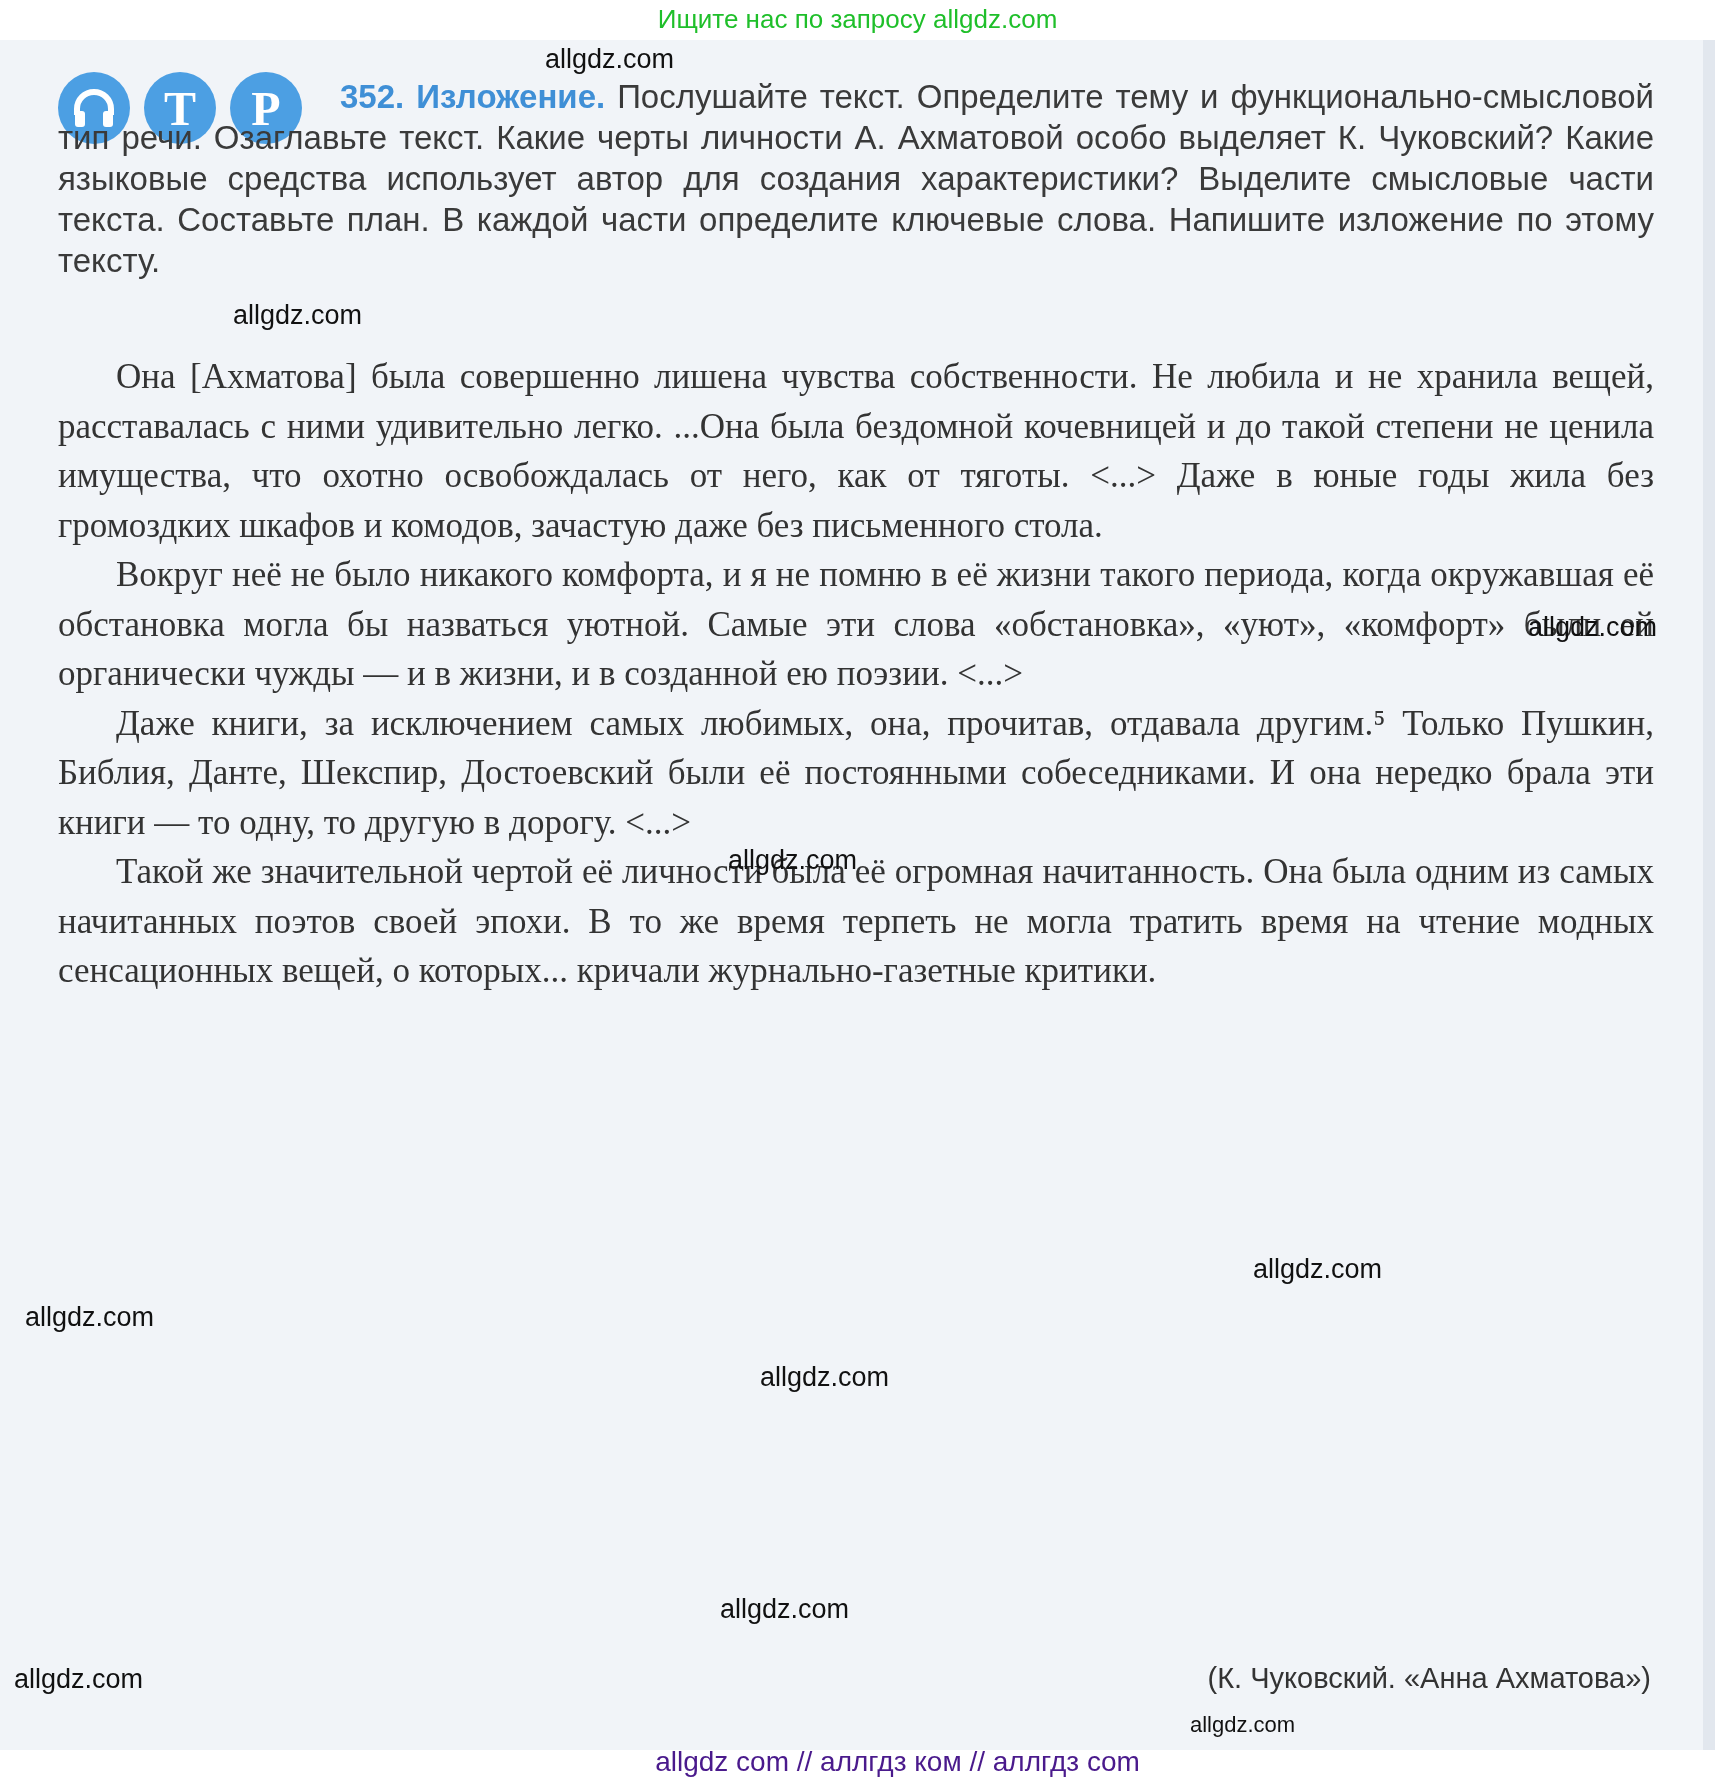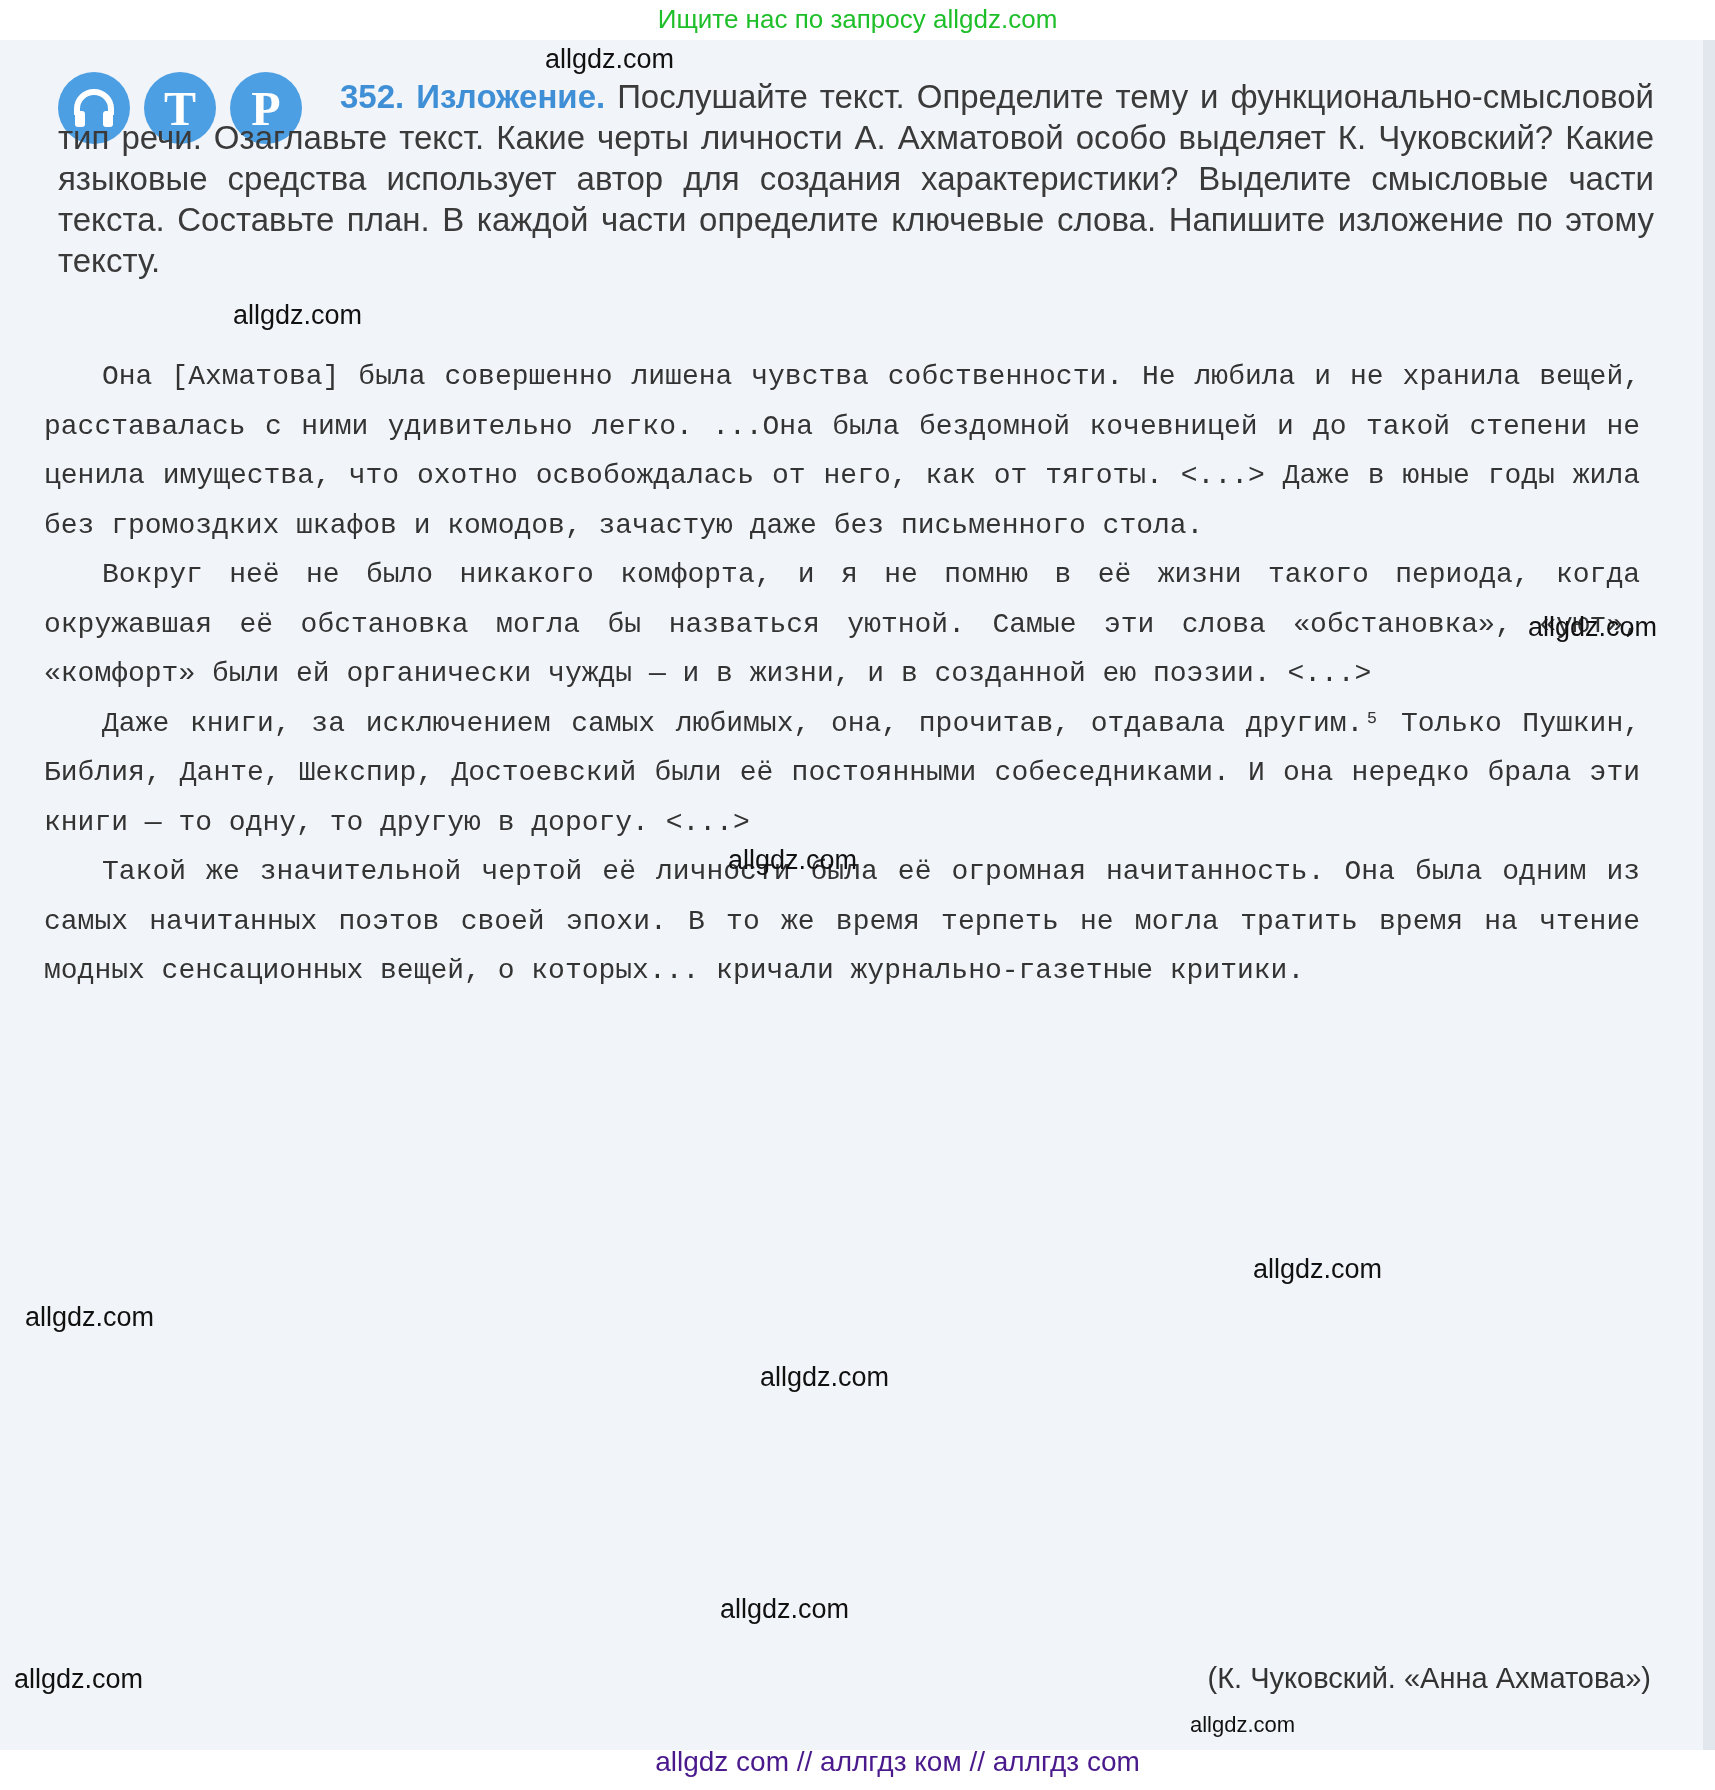--- a/index.html
+++ b/index.html
@@ -6,21 +6,21 @@
   body{width:1715px;height:1790px;background:#ffffff;position:relative;overflow:hidden;}
   .page{position:absolute;left:0;top:40px;width:1715px;height:1710px;background:#f1f4f8;}
   .edge{position:absolute;right:0;top:40px;width:12px;height:1710px;background:#e2e7ee;}
   .wm-top{position:absolute;top:4px;left:0;width:1715px;text-align:center;color:#1fbf2a;font-family:"Liberation Sans",sans-serif;font-size:26px;}
   .wm{position:absolute;font-family:"Liberation Sans",sans-serif;font-size:27px;color:#111;white-space:nowrap;text-align:center;}
   .wm-bottom{position:absolute;top:1746px;left:0;width:1715px;text-align:center;color:#4a1a8c;font-family:"Liberation Sans",sans-serif;font-size:28px;margin-left:40px;}
   .icons{position:absolute;left:58px;top:72px;display:flex;gap:14px;}
   .ic{width:72px;height:72px;border-radius:50%;background:#4c9fe3;color:#fff;display:flex;align-items:center;justify-content:center;font-family:"Liberation Serif",serif;font-weight:bold;font-size:48px;}
   .task{position:absolute;left:58px;top:76px;width:1596px;font-family:"Liberation Sans",sans-serif;font-size:33px;line-height:41px;color:#3a3a3a;text-align:justify;text-indent:282px;}
   .task .num{color:#3f8fd6;font-weight:bold;}
-  .text{position:absolute;left:44px;top:352px;width:1596px;font-family:Liberation Mono, monospace;font-size:28px;line-height:49.5px;color:#333;text-align:justify;}
+  .text{position:absolute;left:58px;top:352px;width:1596px;font-family:Liberation Serif, serif;font-size:35px;line-height:49.5px;color:#333;text-align:justify;}
   .text p{margin:0;text-indent:58px;}
   .source{position:absolute;right:64px;top:1662px;font-family:"Liberation Sans",sans-serif;font-size:29px;color:#333;}
 </style>
 </head>
 <body>
 
 <div class="page"></div>
 <div class="edge"></div>
 
 <div class="wm-top">Ищите нас по запросу allgdz.com</div>

